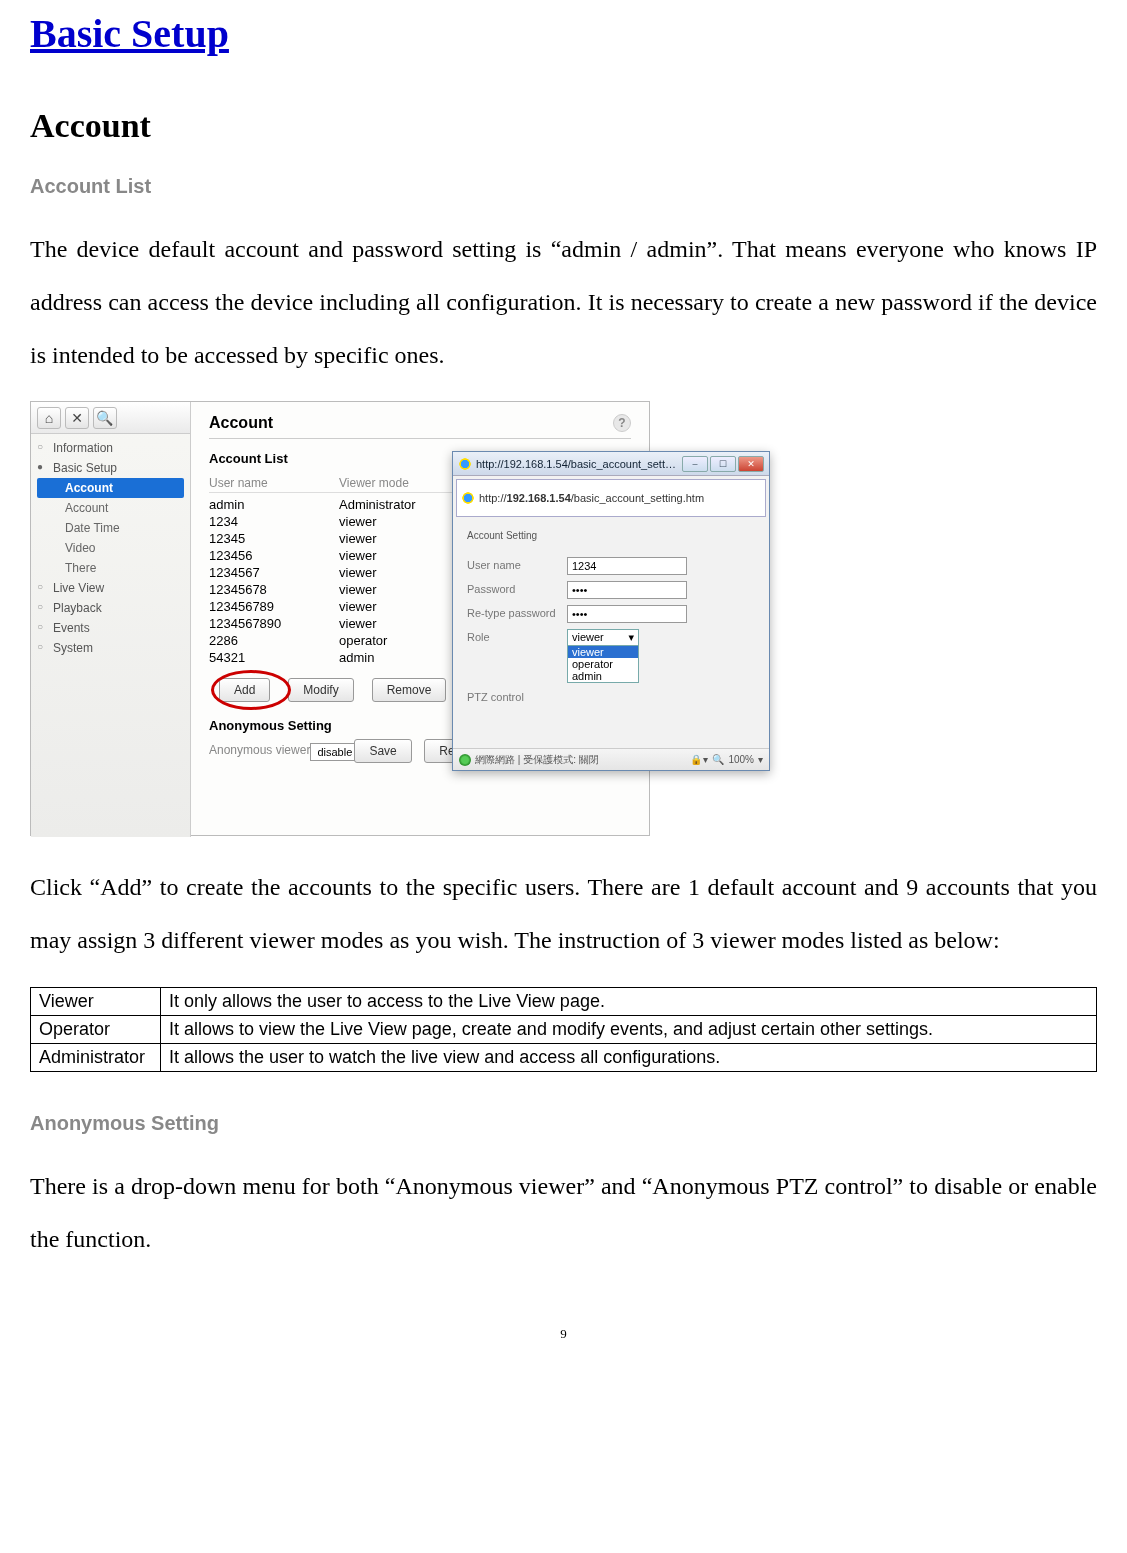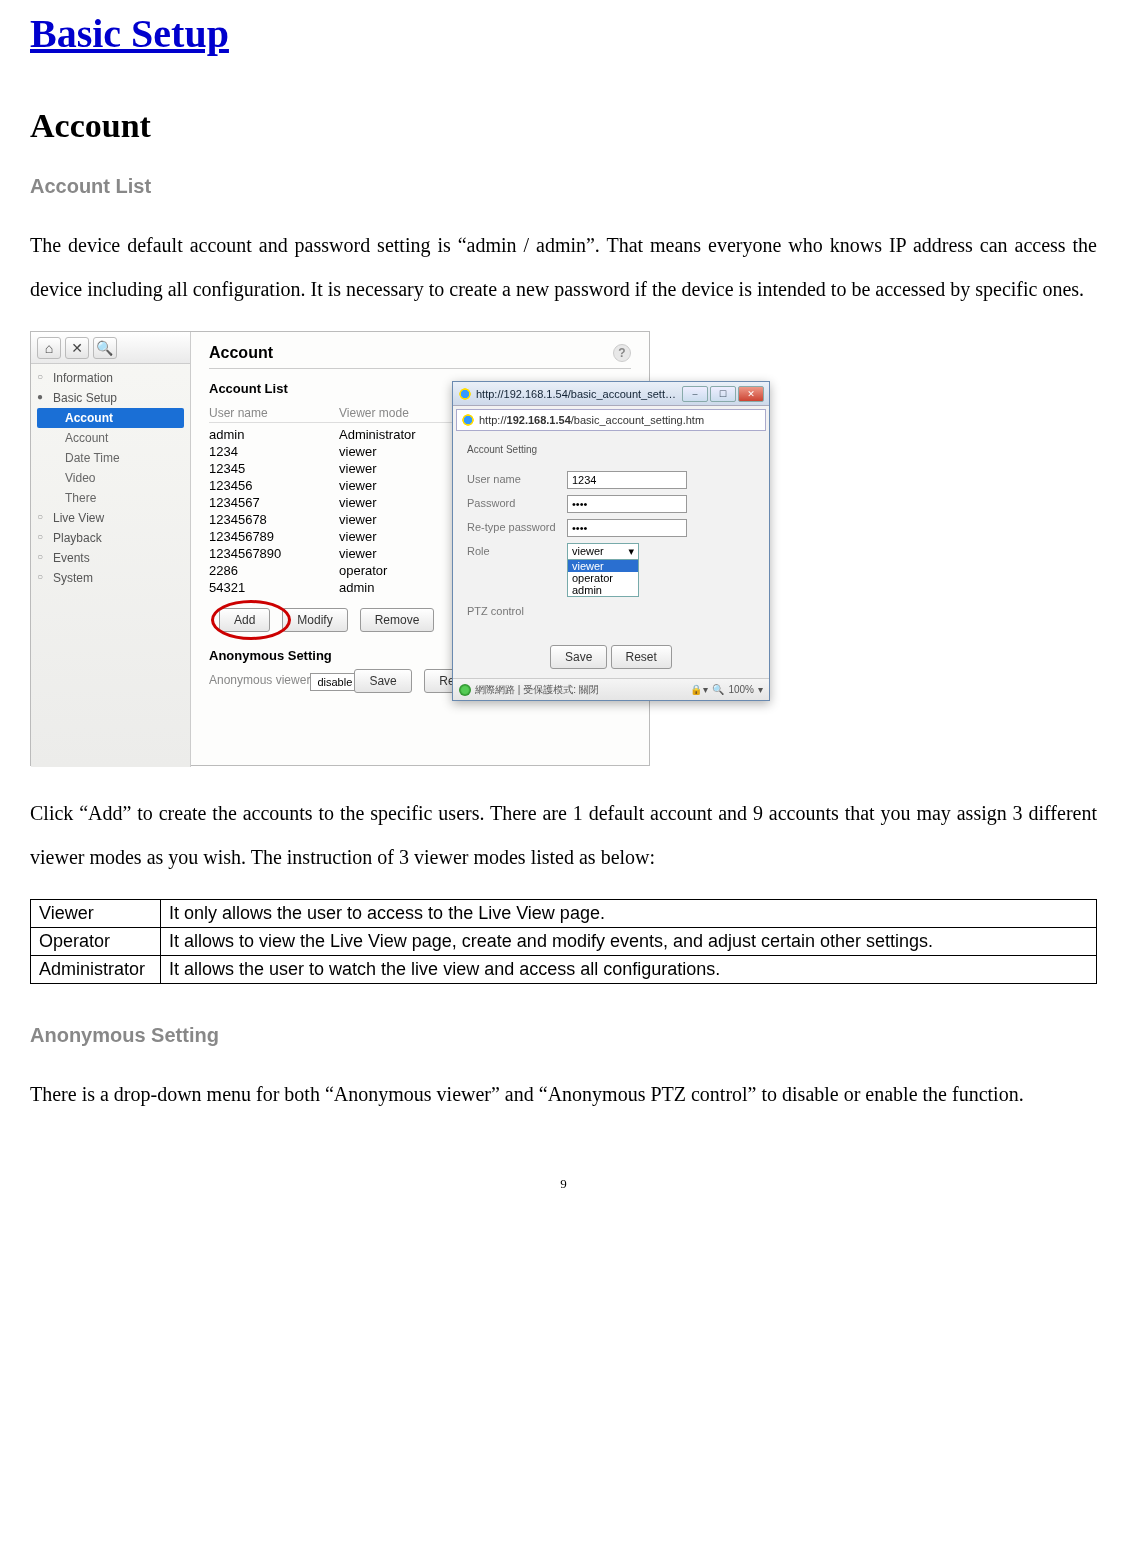--- a/index.html
+++ b/index.html
@@ -1,20 +1,20 @@
 <!DOCTYPE html>
 <html><head>
   <meta charset="utf-8">
   <style>
     * { box-sizing: border-box; margin: 0; padding: 0; }
     body { font-family: "Times New Roman", serif; background: #fff; width: 1127px; margin: 0 auto; padding: 0 30px; color: #000; }
     .title-main { font-size: 40px; font-weight: bold; text-decoration: underline; color: #0000cd; margin: 10px 0 50px; }
     .heading-1 { font-size: 34px; font-weight: bold; margin-bottom: 20px; }
     .heading-2 { font-family: Arial, sans-serif; font-size: 20px; font-weight: bold; color: #888; margin: 30px 0 25px; }
-    .para { font-size: 20px; line-height: 2.2; margin-bottom: 20px; text-align: justify; }
+    .para { font-size: 24px; line-height: 2.2; margin-bottom: 20px; text-align: justify; }
 
     
     .shot-wrap { position: relative; width: 620px; height: 440px; margin: 10px 0 20px; }
     .main-shot { position: absolute; top: 0; left: 0; width: 620px; height: 435px; background: #fdfdfc; border: 1px solid #bbb; }
     .sidebar { position: absolute; top: 0; left: 0; width: 160px; height: 435px; background: linear-gradient(#f7f7f4, #ececea); border-right: 1px solid #ccc; font-family: Arial, sans-serif; font-size: 12px; }
     .sidebar-tools { height: 32px; background: linear-gradient(#fff,#eaeaea); border-bottom: 1px solid #ccc; display: flex; align-items: center; gap: 4px; padding: 0 6px; }
     .tool-ico { width: 24px; height: 22px; background: linear-gradient(#fff,#e5e5e5); border: 1px solid #bbb; border-radius: 3px; display: flex; align-items: center; justify-content: center; font-size: 14px; color: #444; }
     .sidebar-list { padding: 4px 0; }
     .sidebar-item { padding: 3px 8px 3px 22px; color: #555; position: relative; }
     .sidebar-item.top::before { content: "○"; position: absolute; left: 6px; color: #999; font-size: 10px; }
@@ -23,38 +23,38 @@
     .sidebar-item.sub.active { background: #1a6fd6; color: #fff; font-weight: bold; border-radius: 2px; margin: 0 6px; padding-left: 28px; }
 
     .content { position: absolute; top: 0; left: 160px; right: 0; padding: 12px 18px; font-family: Arial, sans-serif; }
     .content-title { font-size: 16px; font-weight: bold; border-bottom: 1px solid #ccc; padding-bottom: 6px; margin-bottom: 12px; display:flex; justify-content:space-between; align-items:center; }
     .help-ico { width:18px;height:18px;border-radius:50%;background:#e8e8e8;color:#888;font-size:12px;font-weight:bold;display:flex;align-items:center;justify-content:center;border:1px solid #ccc; }
     .subhead { font-weight: bold; font-size: 13px; margin: 8px 0 6px; }
     .coltitles { display:flex; font-size:12px; color:#888; padding:4px 0 2px; }
     .col-u { width: 130px; }
     .acct-rows { font-size: 13px; border-top: 1px solid #ddd; padding-top: 3px; }
     .acct-row { display:flex; padding: 1px 0; }
-    .btnrow { display:flex; gap:12px; padding: 12px 0 8px 10px; align-items:center; }
+    .btnrow { display:flex; gap:18px; padding: 12px 0 8px 10px; align-items:center; }
     .wbtn { font-family: Arial, sans-serif; font-size: 12px; padding: 4px 14px; background: linear-gradient(#fff,#e6e6e6); border: 1px solid #999; border-radius: 3px; color: #333; }
     .addcircle { position: relative; }
     .addcircle::after { content:""; position:absolute; top:-8px; left:-8px; width:74px; height:34px; border:3px solid #c00; border-radius: 50%; }
     .anon-row { display:flex; align-items:flex-start; font-size:12px; color:#888; padding-top:4px; }
     .mini-select { font-size:11px; padding:1px 2px; border:1px solid #999; background:#fff; height:18px; }
     .bottom-btns { position:absolute; bottom:10px; left:0; right:0; text-align:center; }
     .bottom-btns .wbtn { margin: 0 4px; }
 
     
     .popup { position: absolute; top: 50px; right: -120px; width: 318px; height: 320px; background: #f2f2f2; border: 1px solid #6a8ab0; box-shadow: 0 3px 10px rgba(0,0,0,0.3); font-family: Arial, sans-serif; font-size: 11px; }
     .popup-titlebar { height: 24px; background: linear-gradient(#eaf0f8,#cdd9ea); display:flex; align-items:center; padding:0 5px; gap:4px; border-bottom:1px solid #aab; }
     .ie-ico { width:14px; height:14px; background: radial-gradient(circle,#39f 40%,#fd0 45% 55%,transparent 60%); border-radius:50%; }
     .popup-titlebar-text { flex:1; color:#123; font-size:11px; overflow:hidden; text-overflow:ellipsis; white-space:nowrap; }
     .winbtns { display:flex; gap:2px; }
     .winbtn { width:26px; height:16px; background: linear-gradient(#eef,#cde); border:1px solid #8aa; border-radius:2px; font-size:9px; display:flex; align-items:center; justify-content:center; color:#456; }
     .winbtn.close { background: linear-gradient(#e98,#c43); color:#fff; }
-    .popup-urlbar { height:22px; background:#fff; margin:3px; border:1px solid #aac; display:flex; align-items:center; padding:0 4px; gap:4px; }
+    .popup-urlbar { height:38px; background:#fff; margin:3px; border:1px solid #aac; display:flex; align-items:center; padding:0 4px; gap:4px; }
     .popup-urlbar-text { font-size:11px; color:#333; }
     .popup-urlbar-text .ip { font-weight:bold; }
     .popup-body { padding: 10px 14px; }
     .popup-heading { font-weight: normal; color:#555; margin-bottom:10px; font-size:10px; padding-bottom:6px; }
     .frow { display:flex; align-items:flex-start; margin-bottom:6px; }
     .frow .lbl { width: 100px; color:#777; font-size:11px; padding-top:2px; }
     .finput { width: 120px; height:18px; border:1px solid #999; background:#fff; padding:0 4px; font-size:11px; display:flex; align-items:center; }
     .dropdown-open { width:72px; border:1px solid #7aa; background:#fff; font-size:11px; }
     .dropdown-sel { padding:1px 4px; display:flex; justify-content:space-between; }
     .dropdown-list { border-top:1px solid #7aa; }
@@ -213,24 +213,20 @@
           <div class="dropdown-list">
             <div class="dropdown-opt hl">viewer</div>
             <div class="dropdown-opt">operator</div>
             <div class="dropdown-opt">admin</div>
           </div>
         </div>
       </div>
       <div class="frow">
         <div class="lbl">PTZ control</div>
       </div>
-      <div class="popup-btns">
-        <button class="wbtn">Save</button>
-        <button class="wbtn">Reset</button>
-      </div>
     </div>
     <div class="popup-status">
       <div style="display:flex;align-items:center;">
         <span class="globe"></span>
         <span>網際網路 | 受保護模式: 關閉</span>
       </div>
       <div class="zoom">
         <span>🔒▾</span>
         <span>🔍</span>
         <span>100%</span>

